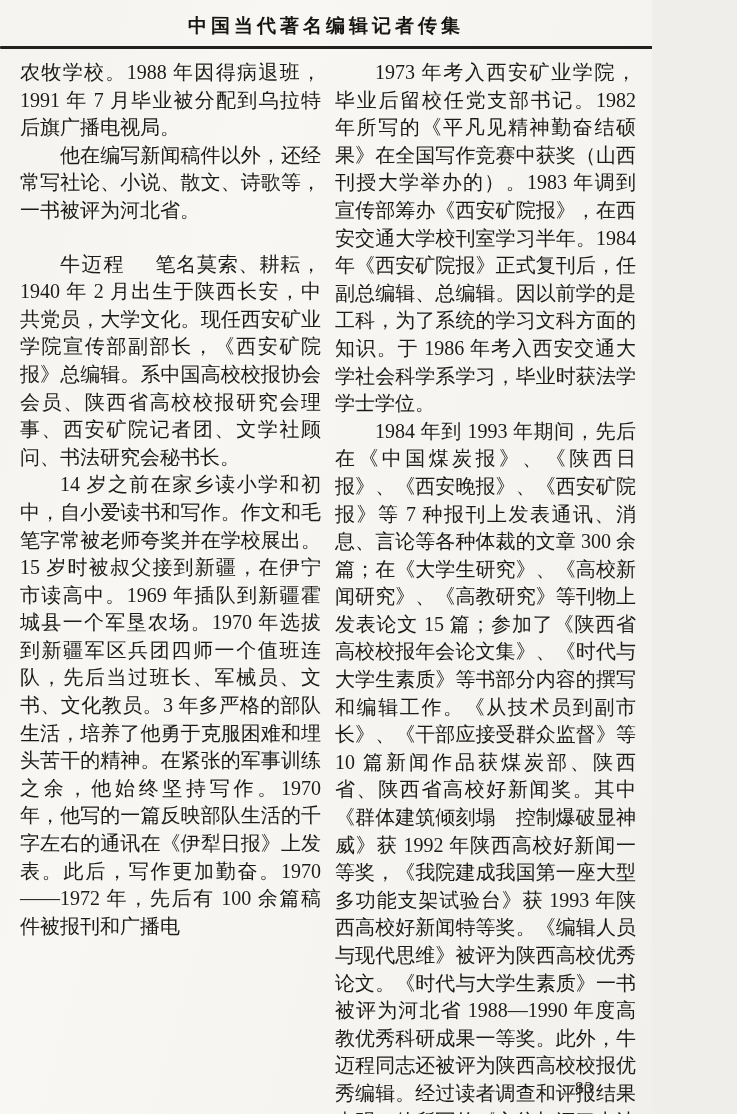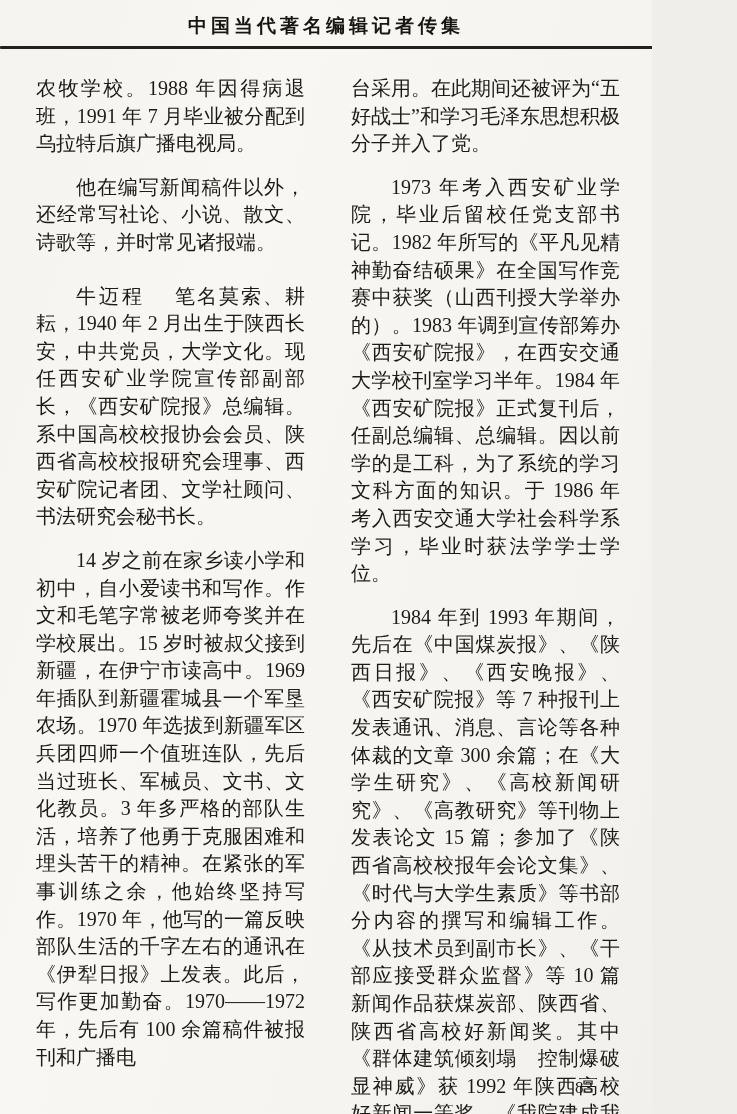--- a/index.html
+++ b/index.html
@@ -34,21 +34,21 @@
     gap: 14px;
     padding: 10px 16px 0 20px;
   }
   .col {
     width: 346px;
     font-size: 20px;
     line-height: 27.6px;
     text-align: justify;
     color: #1c1b18;
   }
-  .col p { margin: 16px; }
+  .col p { margin: 0; }
   .col p.indent { text-indent: 2em; }
   .col p.gap-top { margin-top: 26px; }
   .person-name {
     font-weight: normal;
     letter-spacing: 1px;
     margin-right: 1.5em;
   }
   .page-number {
     position: absolute;
     right: 58px; bottom: 16px;
@@ -64,29 +64,28 @@
 
   <div class="header">
     <span class="running-title">中国当代著名编辑记者传集</span>
     <div class="header-rule"></div>
   </div>
 
   <div class="columns">
 
     <div class="col">
       <p>农牧学校。1988 年因得病退班，1991 年 7 月毕业被分配到乌拉特后旗广播电视局。</p>
-      <p class="indent">他在编写新闻稿件以外，还经常写社论、小说、散文、诗歌等，并时常见诸报端。</p>
+      <p class="indent">他在编写新闻稿件以外，还经常写社论、小说、散文、诗歌等，一书被评为河北省。</p>
       <p class="indent gap-top">
         <span class="person-name">牛迈程</span><span>笔名莫索、耕耘，1940 年 2 月出生于陕西长安，中共党员，大学文化。现任西安矿业学院宣传部副部长，《西安矿院报》总编辑。系中国高校校报协会会员、陕西省高校校报研究会理事、西安矿院记者团、文学社顾问、书法研究会秘书长。</span>
       </p>
       <p class="indent">14 岁之前在家乡读小学和初中，自小爱读书和写作。作文和毛笔字常被老师夸奖并在学校展出。15 岁时被叔父接到新疆，在伊宁市读高中。1969 年插队到新疆霍城县一个军垦农场。1970 年选拔到新疆军区兵团四师一个值班连队，先后当过班长、军械员、文书、文化教员。3 年多严格的部队生活，培养了他勇于克服困难和埋头苦干的精神。在紧张的军事训练之余，他始终坚持写作。1970 年，他写的一篇反映部队生活的千字左右的通讯在《伊犁日报》上发表。此后，写作更加勤奋。1970——1972 年，先后有 100 余篇稿件被报刊和广播电</p>
     </div>
 
     <div class="col">
-      <p>台采用。在此期间还被评为“五好战士”和学习毛泽东思想积极分子并入了党。</p>
       <p class="indent">1973 年考入西安矿业学院，毕业后留校任党支部书记。1982 年所写的《平凡见精神勤奋结硕果》在全国写作竞赛中获奖（山西刊授大学举办的）。1983 年调到宣传部筹办《西安矿院报》，在西安交通大学校刊室学习半年。1984 年《西安矿院报》正式复刊后，任副总编辑、总编辑。因以前学的是工科，为了系统的学习文科方面的知识。于 1986 年考入西安交通大学社会科学系学习，毕业时获法学学士学位。</p>
       <p class="indent">1984 年到 1993 年期间，先后在《中国煤炭报》、《陕西日报》、《西安晚报》、《西安矿院报》等 7 种报刊上发表通讯、消息、言论等各种体裁的文章 300 余篇；在《大学生研究》、《高校新闻研究》、《高教研究》等刊物上发表论文 15 篇；参加了《陕西省高校校报年会论文集》、《时代与大学生素质》等书部分内容的撰写和编辑工作。《从技术员到副市长》、《干部应接受群众监督》等 10 篇新闻作品获煤炭部、陕西省、陕西省高校好新闻奖。其中《群体建筑倾刻塌　控制爆破显神威》获 1992 年陕西高校好新闻一等奖，《我院建成我国第一座大型多功能支架试验台》获 1993 年陕西高校好新闻特等奖。《编辑人员与现代思维》被评为陕西高校优秀论文。《时代与大学生素质》一书被评为河北省 1988—1990 年度高教优秀科研成果一等奖。此外，牛迈程同志还被评为陕西高校校报优秀编辑。经过读者调查和评报结果表明：他所写的《交往加深了中法两国大学生的友谊》、《软科学领域中的普罗米修斯》、《三十年春秋辛勤耕耘桃李满天下　六千英才奋发努力硕果遍神州》、《我们相互期待着》等 30 多篇通讯、消息、言论</p>
     </div>
 
   </div>
 
   <div class="page-number">83</div>
 
 </div>
 

